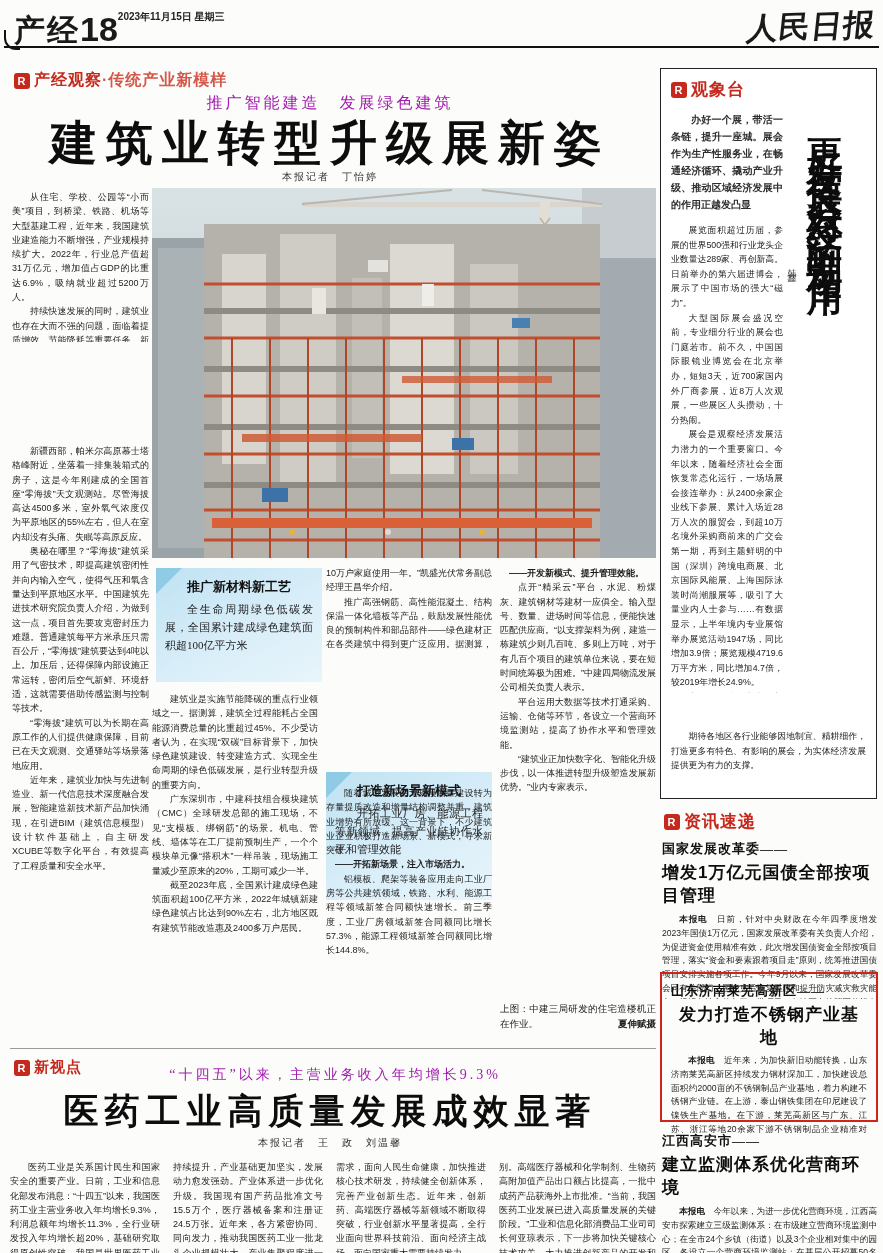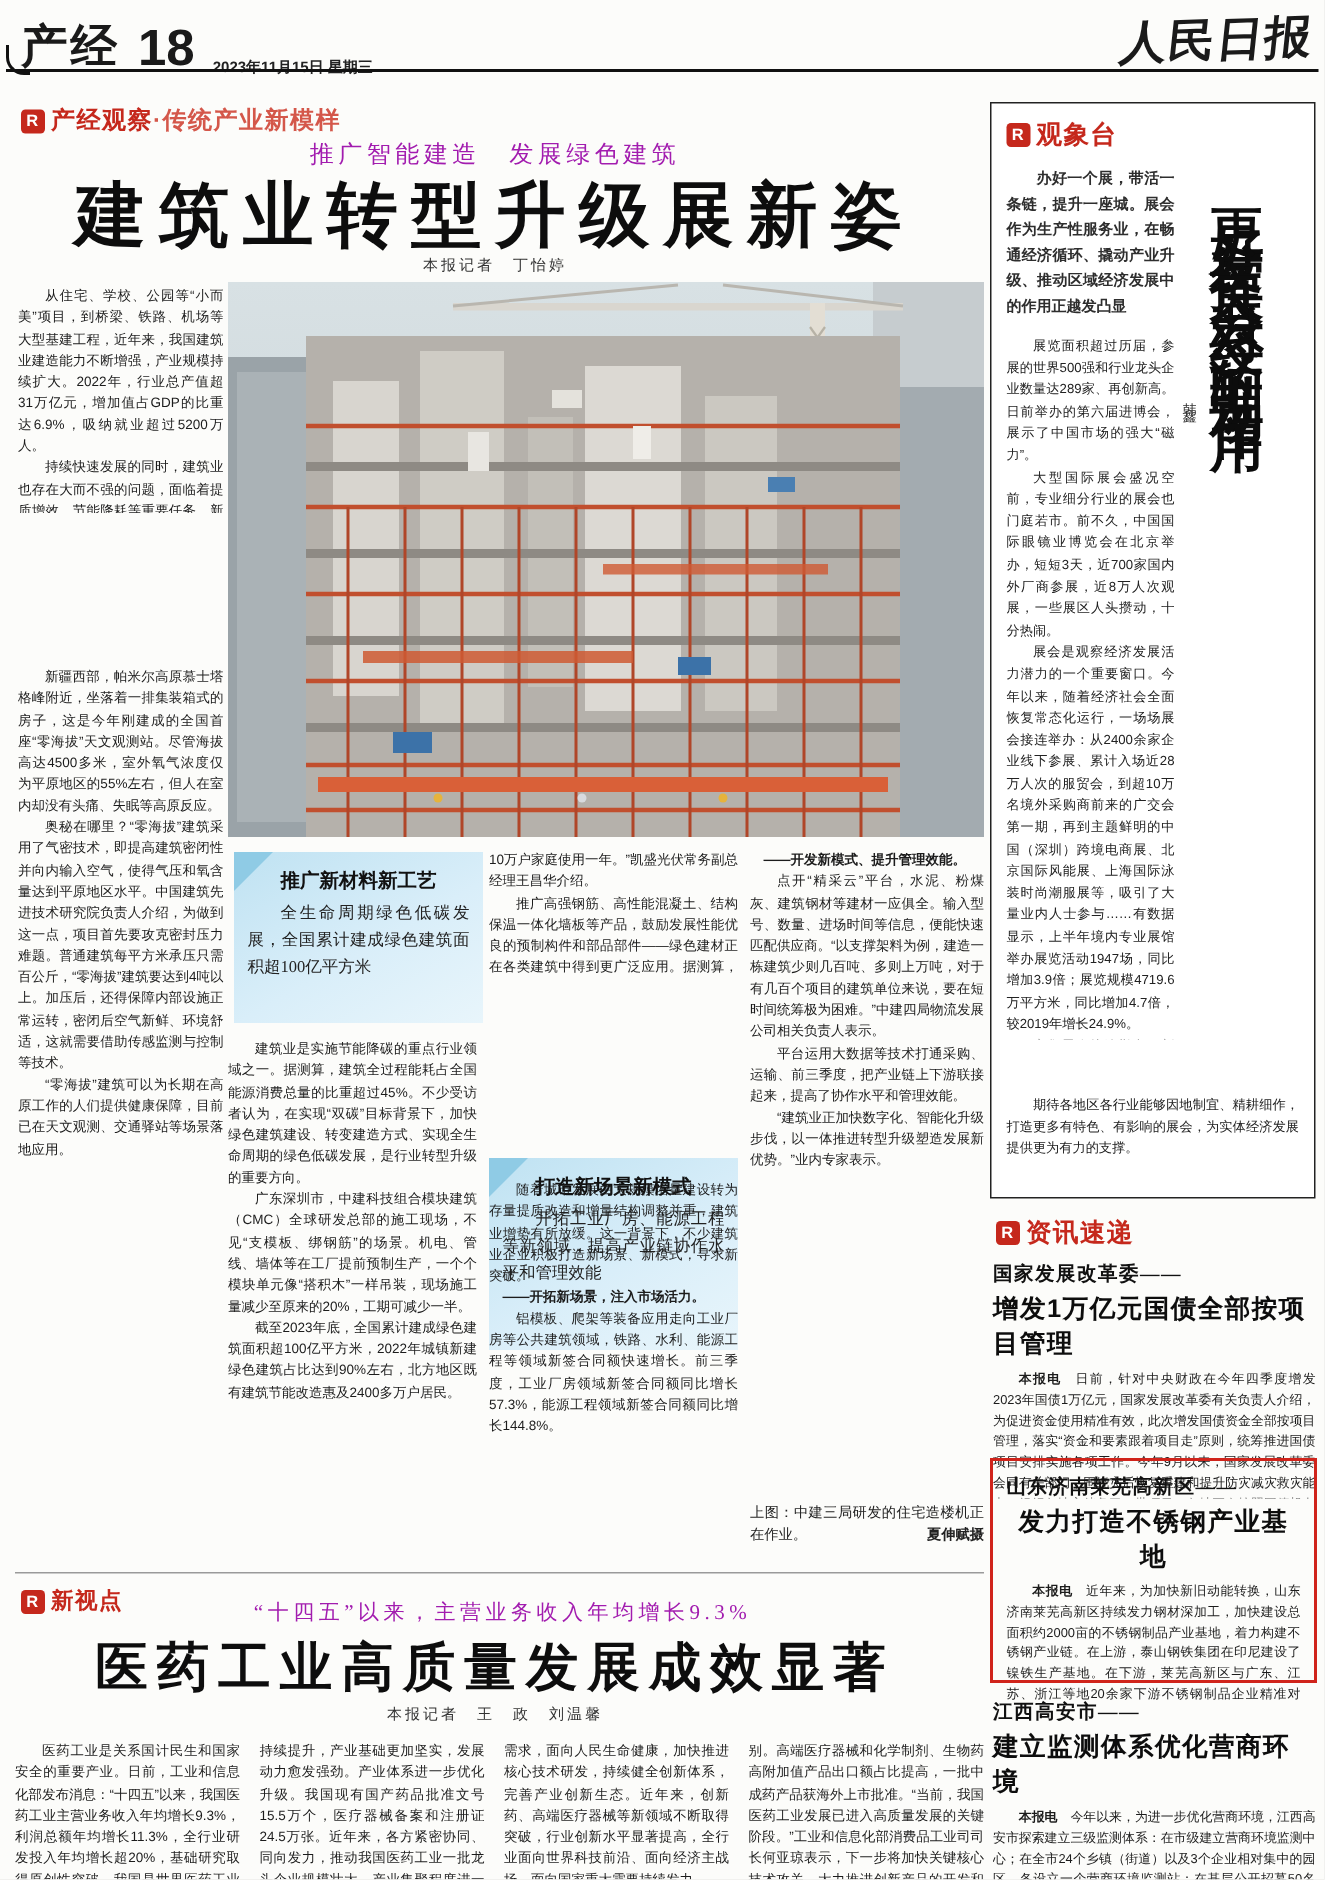--- a/index.html
+++ b/index.html
@@ -58,21 +58,21 @@
   .brief-body p{margin:0;text-indent:2em;}
   .hlbox{border:2.5px solid #d0241b;padding:8px 9px;box-sizing:border-box;}
   .thin-rule{position:absolute;background:#9a9a9a;}
 </style>
 </head>
 <body>
 
 <div id="page">
 
   <div class="hdr-corner"></div>
-  <div class="abs" style="left:14px;top:10px;display:flex;align-items:flex-end;gap:12px;">
+  <div class="abs" style="left:14px;top:10px;display:flex;align-items:flex-start;">
     <span class="sec-name">产经</span>
     <span class="sec-num">18</span>
     <span class="hdr-date">2023年11月15日 星期三</span>
   </div>
   <div class="abs masthead" style="right:8px;top:6px;">人民日报</div>
   <div class="hdr-rule"></div>
 
   <div class="abs red-label" style="left:14px;top:70px;">
     <span class="rbox">R</span>
     <span>产经观察</span>
@@ -85,20 +85,21 @@
   <div class="abs coltxt" style="left:12px;top:190px;width:137px;height:152px;">
     <p>从住宅、学校、公园等“小而美”项目，到桥梁、铁路、机场等大型基建工程，近年来，我国建筑业建造能力不断增强，产业规模持续扩大。2022年，行业总产值超31万亿元，增加值占GDP的比重达6.9%，吸纳就业超过5200万人。</p>
     <p>持续快速发展的同时，建筑业也存在大而不强的问题，面临着提质增效、节能降耗等重要任务。新形势下，建筑业如何抓住新一轮科技革命和产业变革机遇，实现转型升级？记者进行了采访。</p>
   </div>
 
 
   <div class="abs coltxt" style="left:12px;top:444px;width:137px;height:592px;">
     <p>新疆西部，帕米尔高原慕士塔格峰附近，坐落着一排集装箱式的房子，这是今年刚建成的全国首座“零海拔”天文观测站。尽管海拔高达4500多米，室外氧气浓度仅为平原地区的55%左右，但人在室内却没有头痛、失眠等高原反应。</p>
     <p>奥秘在哪里？“零海拔”建筑采用了气密技术，即提高建筑密闭性并向内输入空气，使得气压和氧含量达到平原地区水平。中国建筑先进技术研究院负责人介绍，为做到这一点，项目首先要攻克密封压力难题。普通建筑每平方米承压只需百公斤，“零海拔”建筑要达到4吨以上。加压后，还得保障内部设施正常运转，密闭后空气新鲜、环境舒适，这就需要借助传感监测与控制等技术。</p>
     <p>“零海拔”建筑可以为长期在高原工作的人们提供健康保障，目前已在天文观测、交通驿站等场景落地应用。</p>
+    <p>近年来，建筑业加快与先进制造业、新一代信息技术深度融合发展，智能建造新技术新产品加快涌现，在引进BIM（建筑信息模型）设计软件基础上，自主研发XCUBE等数字化平台，有效提高了工程质量和安全水平。</p>
   </div>
 
   <div class="photo">
     <svg width="504" height="370" viewBox="0 0 504 370">
       <defs>
         <linearGradient id="sky" x1="0" y1="0" x2="0" y2="1">
           <stop offset="0" stop-color="#d8e1e4"></stop>
             <stop offset="1" stop-color="#c2ccd1"></stop>
         </linearGradient>
       </defs>
@@ -189,21 +190,21 @@
   </div>
   <div class="abs coltxt" style="left:326px;top:786px;width:166px;height:254px;">
     <p>随着城市发展由大规模增量建设转为存量提质改造和增量结构调整并重，建筑业增势有所放缓。这一背景下，不少建筑业企业积极打造新场景、新模式，寻求新突破。</p>
     <p class="dash">——开拓新场景，注入市场活力。</p>
     <p>铝模板、爬架等装备应用走向工业厂房等公共建筑领域，铁路、水利、能源工程等领域新签合同额快速增长。前三季度，工业厂房领域新签合同额同比增长57.3%，能源工程领域新签合同额同比增长144.8%。</p>
   </div>
 
   <div class="abs coltxt" style="left:500px;top:566px;width:156px;height:430px;">
     <p class="dash">——开发新模式、提升管理效能。</p>
     <p>点开“精采云”平台，水泥、粉煤灰、建筑钢材等建材一应俱全。输入型号、数量、进场时间等信息，便能快速匹配供应商。“以支撑架料为例，建造一栋建筑少则几百吨、多则上万吨，对于有几百个项目的建筑单位来说，要在短时间统筹极为困难。”中建四局物流发展公司相关负责人表示。</p>
-    <p>平台运用大数据等技术打通采购、运输、前三季度，把产业链上下游联接起来，提高了协作水平和管理效能。</p>
+    <p>平台运用大数据等技术打通采购、运输、仓储等环节，各设立一个营商环境监测站，提高了协作水平和管理效能。</p>
     <p>“建筑业正加快数字化、智能化升级步伐，以一体推进转型升级塑造发展新优势。”业内专家表示。</p>
   </div>
   <div class="abs caption" style="left:500px;top:1002px;width:156px;height:40px;">
     <span>上图：中建三局研发的住宅造楼机正在作业。</span>
     <span class="credit">夏伸赋摄</span>
   </div>
 
   <div class="thin-rule" style="left:10px;top:1048px;width:646px;height:1px;"></div>
 
   <div class="abs red-label" style="left:14px;top:1058px;font-size:15px;">

